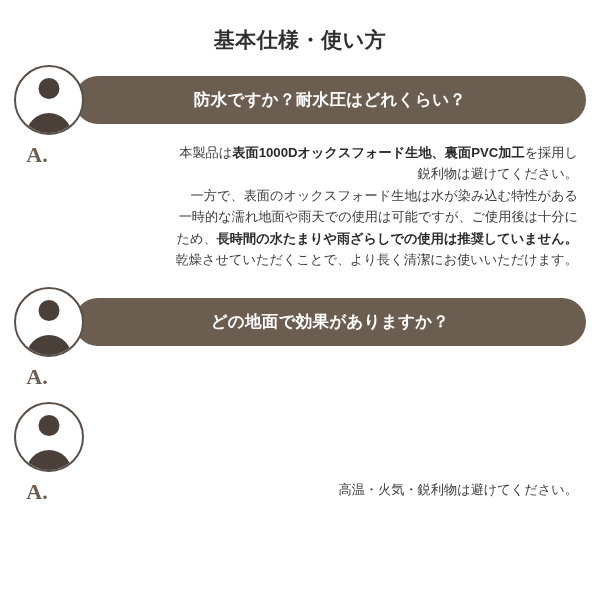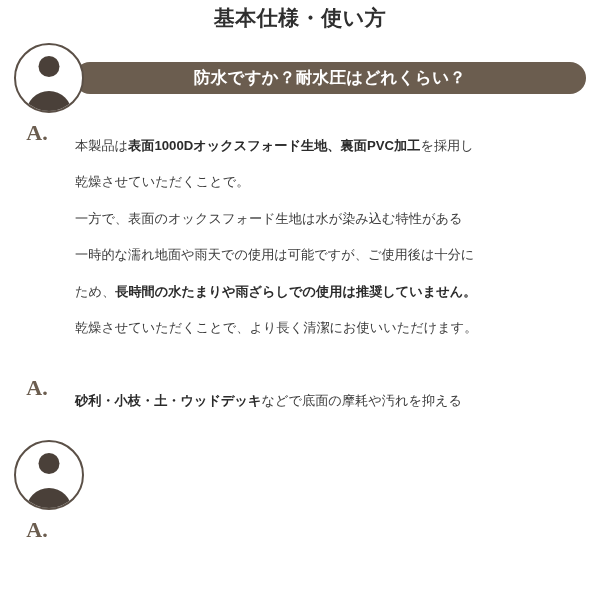--- a/index.html
+++ b/index.html
@@ -21,21 +21,21 @@
     box-sizing: border-box;
     padding: 0;
   }
 
   .page-title {
     text-align: center;
     font-size: 21px;
     font-weight: bold;
     color: #2f2f2f;
     letter-spacing: 0.5px;
-    padding-top: 4px;
+    padding-top: 26px;
     padding-bottom: 10px;
   }
 
   .qa-block {
     position: relative;
     margin: 0 14px 0 14px;
   }
 
   .qa-head {
     position: relative;
@@ -76,21 +76,21 @@
     background: #4a4039;
   }
 
   .q-bar {
     position: relative;
     margin-left: -10px;
     flex: 1 1 auto;
     background: #6b5d4f;
     color: #ffffff;
     border-radius: 26px;
-    height: 32px;
+    height: 48px;
     display: flex;
     align-items: center;
     justify-content: center;
     font-weight: bold;
     font-size: 16.5px;
     letter-spacing: 0.3px;
     z-index: 1;
     padding: 0 14px;
     box-sizing: border-box;
   }
@@ -114,21 +114,22 @@
   }
 
   .a-text {
     flex: 1 1 auto;
     font-size: 13.2px;
     line-height: 1.62;
     color: #3d3d3d;
     padding-right: 8px;
   }
   .a-text p {
-    margin: 15px;
+    margin: 0;
+    text-align: right;
   }
   .a-text .em {
     font-weight: bold;
     color: #2b2b2b;
   }
 
   .gap-1 { height: 16px; }
   .gap-2 { height: 12px; }
 </style>
 </head>
@@ -143,49 +144,56 @@
       <div class="avatar">
         <div class="head"></div>
         <div class="body"></div>
       </div>
       <div class="q-bar">防水ですか？耐水圧はどれくらい？</div>
     </div>
     <div class="qa-body">
       <div class="a-mark">A.</div>
       <div class="a-text">
           <p><span>本製品は</span><span class="em">表面1000Dオックスフォード生地、裏面PVC加工</span><span>を採用し</span></p>
-          <p><span>乾燥させていただくことで。</span></p>
+          <p><span>鋭利物は避けてください。</span></p>
           <p><span>一方で、表面のオックスフォード生地は水が染み込む特性がある</span></p>
           <p><span>一時的な濡れ地面や雨天での使用は可能ですが、ご使用後は十分に</span></p>
           <p><span>ため、</span><span class="em">長時間の水たまりや雨ざらしでの使用は推奨していません。</span></p>
           <p><span>乾燥させていただくことで、より長く清潔にお使いいただけます。</span></p>
         </div>
     </div>
   </div>
 
   <div class="gap-1"></div>
 
   <div class="qa-block">
+    <div class="qa-head">
+      <div class="avatar">
+        <div class="head"></div>
+        <div class="body"></div>
+      </div>
+      <div class="q-bar">どの地面で効果がありますか？</div>
+    </div>
     <div class="qa-body">
       <div class="a-mark">A.</div>
       <div class="a-text">
-          <p><span class="em">砂利・小枝・土・ウッドデッキ</span><span>などで底面の摩耗や汚れを抑える</span></p>
         </div>
     </div>
   </div>
 
   <div class="gap-2"></div>
 
   <div class="qa-block">
     <div class="qa-head">
       <div class="avatar">
         <div class="head"></div>
         <div class="body"></div>
       </div>
     </div>
     <div class="qa-body">
       <div class="a-mark">A.</div>
       <div class="a-text">
+          <p><span>高温・火気・鋭利物は避けてください。</span></p>
         </div>
     </div>
   </div>
 
 </div>
 
 </body></html>

